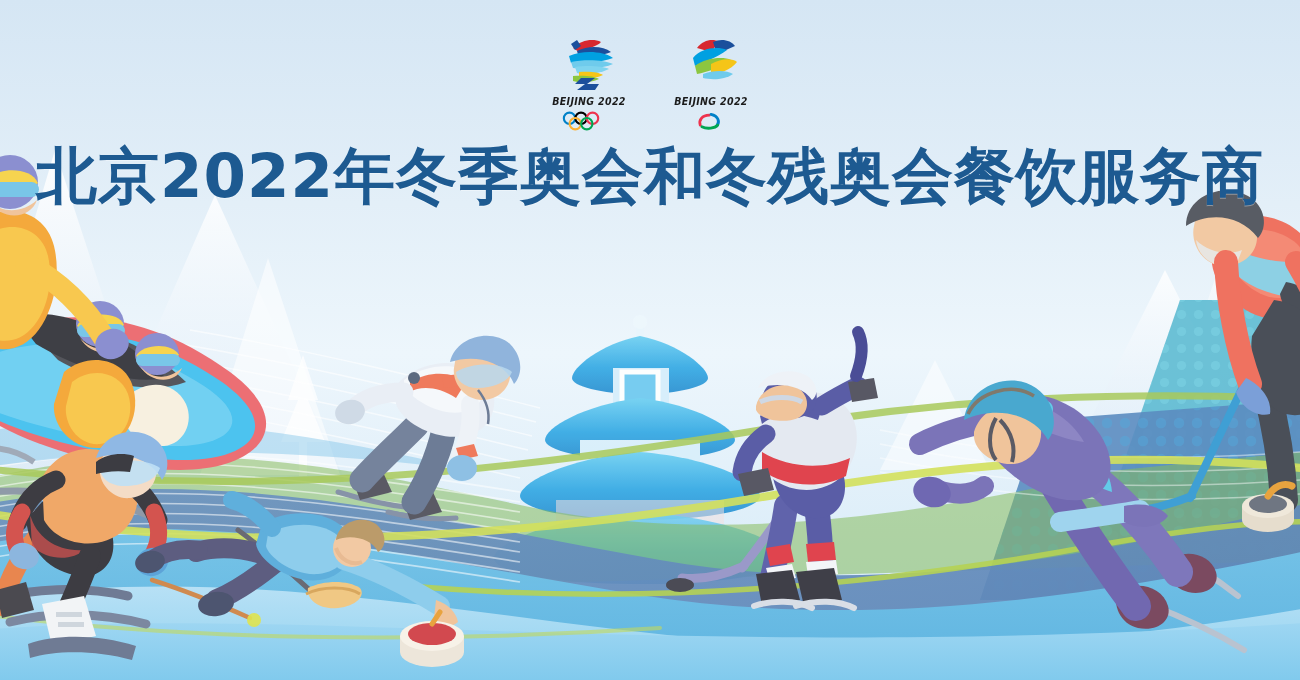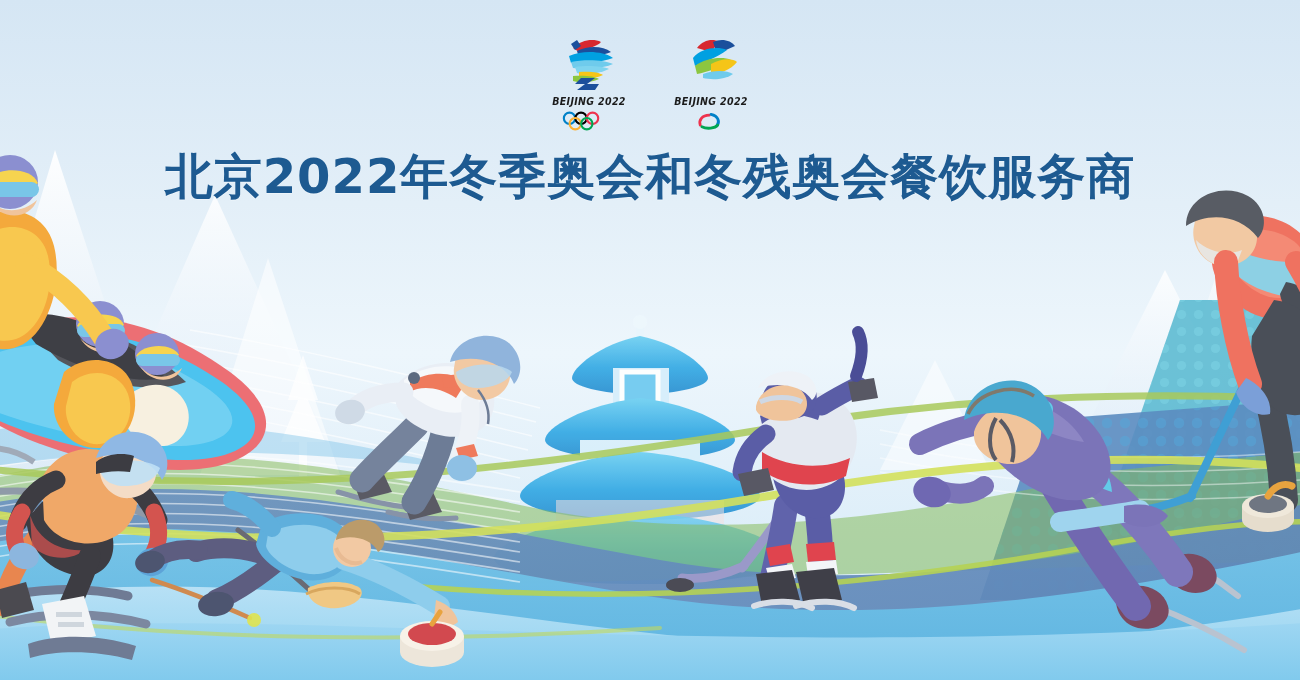--- a/index.html
+++ b/index.html
@@ -30,21 +30,21 @@
     transform:scaleY(1.12);
   }
   .logo-sub{margin-top:3px;height:22px;}
 
   
   #title{
     position:absolute;left:0;right:0;top:146px;z-index:45;
     text-align:center;
     font-family:"DejaVu Sans","Liberation Sans",sans-serif;
     font-weight:700;
-    font-size:48px;line-height:60px;
+    font-size:61px;line-height:60px;
     color:#1d5a91;
     letter-spacing:1px;
     text-shadow:0 1px 0 rgba(255,255,255,.35);
     white-space:nowrap;
   }
 </style>
 </head>
 <body>
 
 <div id="banner">

